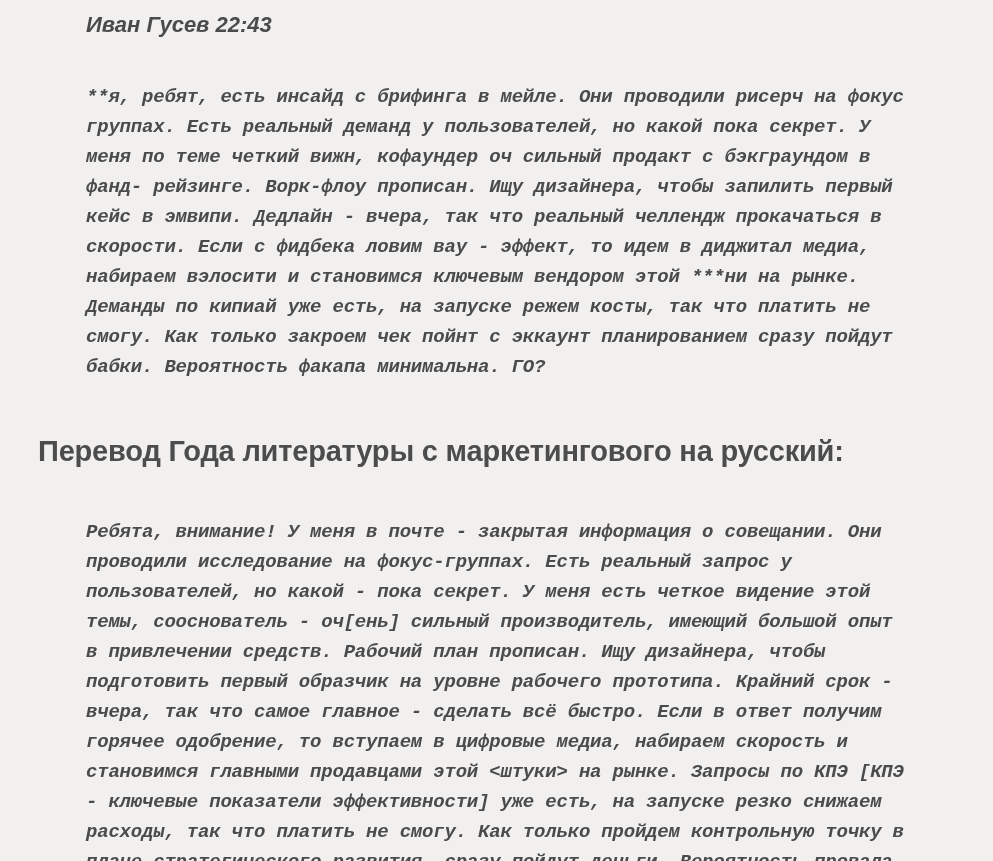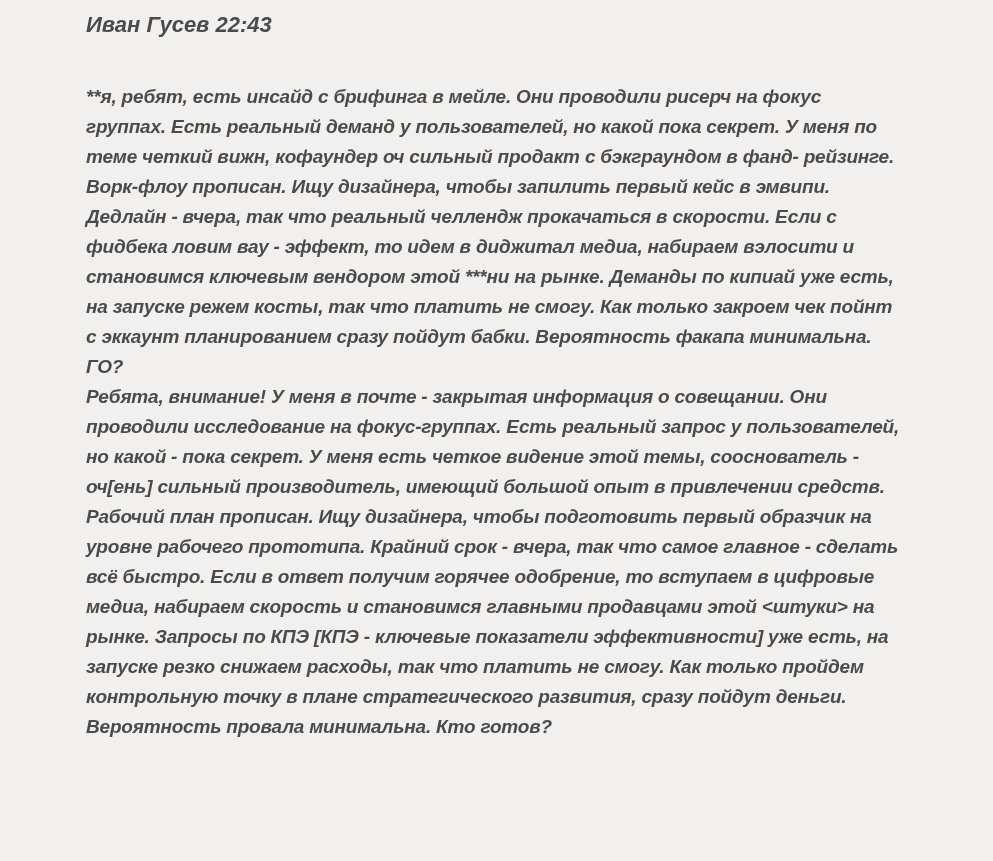--- a/index.html
+++ b/index.html
@@ -29,36 +29,38 @@
   }
   .quote {
     margin: 0;
     font-size: 19px;
     font-weight: bold;
     font-style: italic;
     line-height: 30px;
     letter-spacing: -0.2px;
     color: #4a4b4d;
     max-width: 822px;
+    font-family: Liberation Mono, monospace;
   }
   .section-heading {
     margin: 51px 0 48px -48px;
     font-size: 29px;
     font-weight: bold;
     font-style: normal;
     line-height: 36px;
     color: #4c4c4c;
     letter-spacing: -0.2px;
   }
 </style>
 </head>
 <body>
 
 <div class="post">
 
   <p class="author-line">Иван Гусев 22:43</p>
 
   <blockquote class="quote">**я, ребят, есть инсайд с брифинга в мейле. Они проводили рисерч на фокус группах. Есть реальный деманд у пользователей, но какой пока секрет. У меня по теме четкий вижн, кофаундер оч сильный продакт с бэкграундом в фанд- рейзинге. Ворк-флоу прописан. Ищу дизайнера, чтобы запилить первый кейс в эмвипи. Дедлайн - вчера, так что реальный челлендж прокачаться в скорости. Если с фидбека ловим вау - эффект, то идем в диджитал медиа, набираем вэлосити и становимся ключевым вендором этой ***ни на рынке. Деманды по кипиай уже есть, на запуске режем косты, так что платить не смогу. Как только закроем чек пойнт с эккаунт планированием сразу пойдут бабки. Вероятность факапа минимальна. ГО?</blockquote>
 
+  <h2 class="section-heading">Перевод Года литературы с маркетингового на русский:</h2>
 
   <blockquote class="quote">Ребята, внимание! У меня в почте - закрытая информация о совещании. Они проводили исследование на фокус-группах. Есть реальный запрос у пользователей, но какой - пока секрет. У меня есть четкое видение этой темы, сооснователь - оч[ень] сильный производитель, имеющий большой опыт в привлечении средств. Рабочий план прописан. Ищу дизайнера, чтобы подготовить первый образчик на уровне рабочего прототипа. Крайний срок - вчера, так что самое главное - сделать всё быстро. Если в ответ получим горячее одобрение, то вступаем в цифровые медиа, набираем скорость и становимся главными продавцами этой &lt;штуки&gt; на рынке. Запросы по КПЭ [КПЭ - ключевые показатели эффективности] уже есть, на запуске резко снижаем расходы, так что платить не смогу. Как только пройдем контрольную точку в плане стратегического развития, сразу пойдут деньги. Вероятность провала минимальна. Кто готов?</blockquote>
 
 </div>
 
 </body></html>

